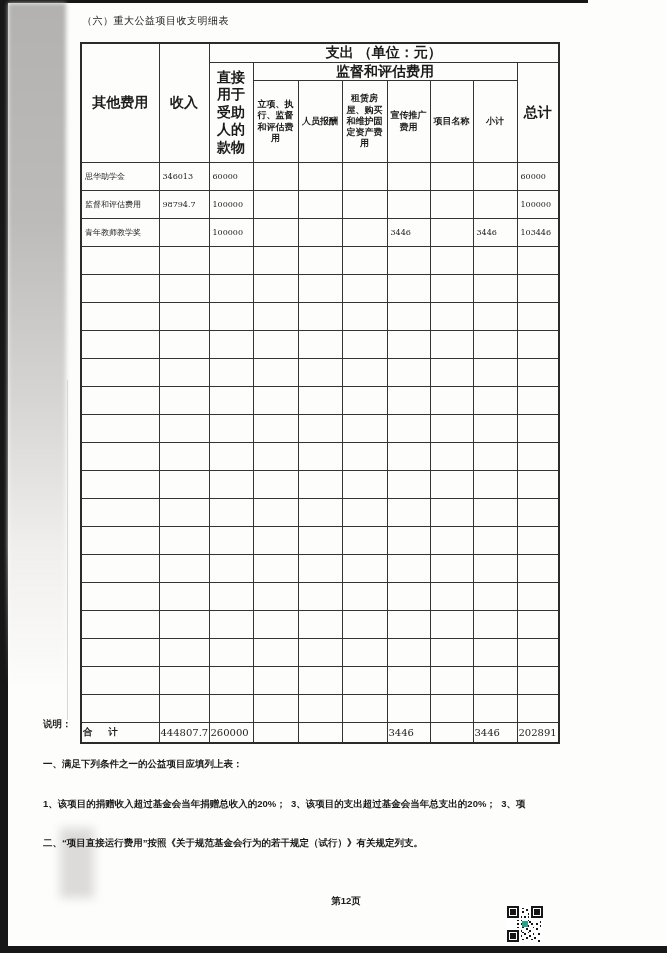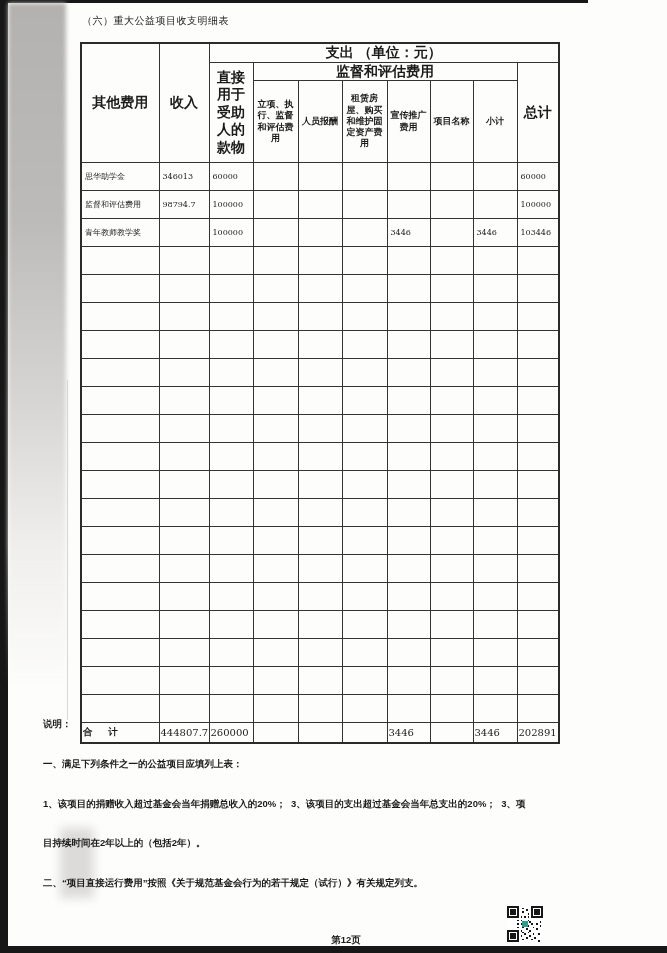--- a/index.html
+++ b/index.html
@@ -346,21 +346,20 @@
         <td>3446</td>
         <td>202891</td>
       </tr>
     </tfoot>
   </table>
 
   <div class="notes">
     <div>说明：</div>
     <div>一、满足下列条件之一的公益项目应填列上表：</div>
     <div>1、该项目的捐赠收入超过基金会当年捐赠总收入的20%；  3、该项目的支出超过基金会当年总支出的20%；  3、项</div>
-    <div>目持续时间在2年以上的（包括2年）。</div>
     <div>二、“项目直接运行费用”按照《关于规范基金会行为的若干规定（试行）》有关规定列支。</div>
     <div class="page-number">第12页</div>
   </div>
 
   <svg class="qr" viewBox="0 0 21 21" shape-rendering="crispEdges" xmlns="http://www.w3.org/2000/svg">
     <rect x="0" y="0" width="21" height="21" fill="#ffffff"></rect>
     <g fill="#161616">
       <rect x="0" y="0" width="7" height="7"></rect>
         <rect x="14" y="0" width="7" height="7"></rect>
         <rect x="0" y="14" width="7" height="7"></rect>

